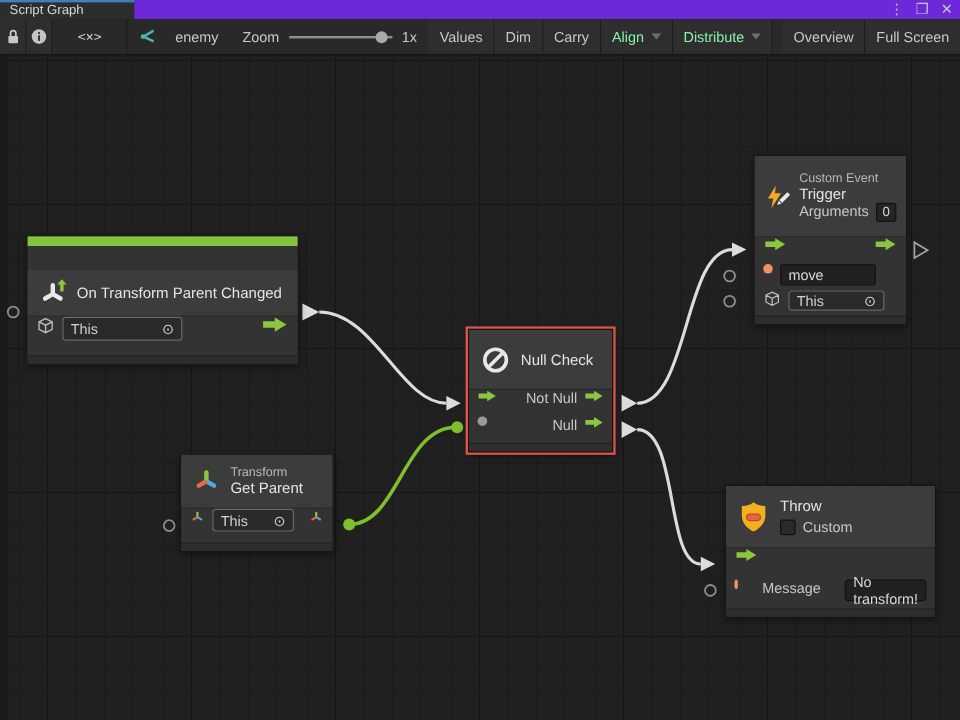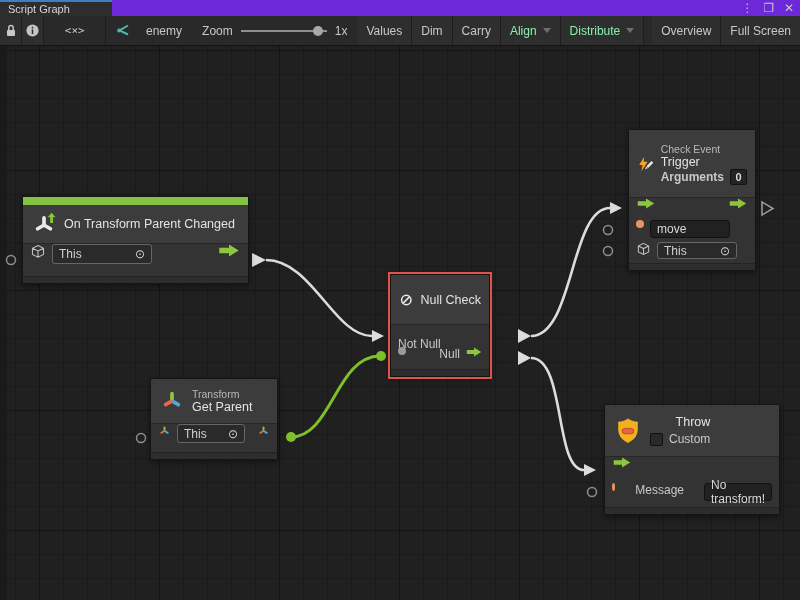--- a/index.html
+++ b/index.html
@@ -173,21 +173,21 @@
 
       <circle cx="11" cy="214" r="4.5" fill="none" stroke="#8e8e8e" stroke-width="1.5"></circle>
       <circle cx="141" cy="392" r="4.5" fill="none" stroke="#8e8e8e" stroke-width="1.5"></circle>
       <circle cx="608" cy="184" r="4.5" fill="none" stroke="#8e8e8e" stroke-width="1.5"></circle>
       <circle cx="608" cy="205" r="4.5" fill="none" stroke="#8e8e8e" stroke-width="1.5"></circle>
       <circle cx="592" cy="446" r="4.5" fill="none" stroke="#8e8e8e" stroke-width="1.5"></circle>
     </svg>
 
     <div class="node" style="left:22px; top:150px; width:227px;">
       <div class="colorbar"></div>
-      <div class="nheader" style="height:39px;">
+      <div class="nheader" style="height:39px;margin-top:20px;">
         <svg width="26" height="26" viewBox="0 0 24 24">
           <g fill="#e9e9e9">
             <rect x="10.3" y="4.5" width="3.4" height="9" rx="1.7"></rect>
             <rect x="10.3" y="4.5" width="3.4" height="9" rx="1.7" transform="rotate(120 12 13)"></rect>
             <rect x="10.3" y="4.5" width="3.4" height="9" rx="1.7" transform="rotate(-120 12 13)"></rect>
           </g>
           <path d="M19 1.5 l3.6 4.2 h-2.3 v5.3 h-2.6 V5.7 h-2.3 z" fill="#8cc63f"></path>
         </svg>
         <div>
           <div class="ntitle">On Transform Parent Changed</div>
@@ -202,29 +202,29 @@
           <span class="tgt">⊙</span>
         </div>
         <div class="grow"></div>
         <svg width="24" height="13" viewBox="0 0 20 12">
           <path d="M1 3.5 h9 V0.5 L19 6 L10 11.5 V8.5 H1 z" fill="#8cc63f"></path>
         </svg>
       </div>
       <div class="nfooter"></div>
     </div>
 
-    <div class="node selected" style="left:390px; top:228px; width:100px;">
+    <div class="node selected" style="left:390px; top:228px; width:121px;">
       <div class="nheader" style="height:50px; justify-content:flex-start;">
         <svg width="28" height="28" viewBox="0 0 28 28">
           <circle cx="14" cy="14" r="9" fill="none" stroke="#e8e8e8" stroke-width="3"></circle>
           <line x1="7.5" y1="20.5" x2="20.5" y2="7.5" stroke="#e8e8e8" stroke-width="3"></line>
         </svg>
         <div class="ntitle">Null Check</div>
       </div>
-      <div class="nrow" style="height:22px;flex-direction:column;">
+      <div class="nrow" style="height:22px;">
         <svg width="16" height="10" viewBox="0 0 20 12">
           <path d="M1 3.5 h9 V0.5 L19 6 L10 11.5 V8.5 H1 z" fill="#8cc63f"></path>
         </svg>
         <div class="grow"></div>
         <span class="portlabel">Not Null</span>
         <svg width="16" height="10" viewBox="0 0 20 12">
           <path d="M1 3.5 h9 V0.5 L19 6 L10 11.5 V8.5 H1 z" fill="#8cc63f"></path>
         </svg>
       </div>
       <div class="nrow" style="height:22px;">
@@ -241,23 +241,23 @@
     <div class="node" style="left:628px; top:83px; width:128px;">
       <div class="nheader" style="height:68px; align-items:center;">
         <svg width="30" height="30" viewBox="0 0 30 30">
           <path d="M13 2 L4 17 H10 L8 28 L19 11 H12 Z" fill="#f6a723"></path>
           <g transform="rotate(45 21 18)">
             <rect x="18.8" y="8.5" width="4.4" height="13" rx="0.6" fill="#e9e9e9"></rect>
             <polygon points="18.8,22.5 23.2,22.5 21,27" fill="#e9e9e9"></polygon>
           </g>
         </svg>
         <div>
-          <div class="ncat">Check Event</div>
+          <div class="ncat">Custom Event</div>
           <div class="ntitle">Trigger</div>
-          <div style="display:flex; align-items:center;font-weight:bold;">
+          <div style="display:flex; ">
             <span class="portlabel">Arguments</span>
             <div class="minibox">0</div>
           </div>
         </div>
       </div>
       <div class="nrow" style="height:22px;">
         <svg width="20" height="11" viewBox="0 0 20 12">
           <path d="M1 3.5 h9 V0.5 L19 6 L10 11.5 V8.5 H1 z" fill="#8cc63f"></path>
         </svg>
         <div class="grow"></div>
@@ -307,21 +307,21 @@
         <svg width="14" height="14" viewBox="0 0 24 24">
           <rect x="10.3" y="3.5" width="3.4" height="9" rx="1.7" fill="#8cc63f"></rect>
           <rect x="10.3" y="3.5" width="3.4" height="9" rx="1.7" transform="rotate(120 12 12)" fill="#56a8d8"></rect>
           <rect x="10.3" y="3.5" width="3.4" height="9" rx="1.7" transform="rotate(-120 12 12)" fill="#e8694a"></rect>
         </svg>
       </div>
       <div class="nfooter"></div>
     </div>
 
     <div class="node" style="left:604px; top:358px; width:176px;">
-      <div class="nheader" style="height:52px;text-align:right;">
+      <div class="nheader" style="height:52px;">
         <svg width="30" height="30" viewBox="0 0 30 30">
           <path d="M15 2.5 c3.2 2.6 7 3.2 9.8 3.2 v7.8 c0 7.2 -5.6 11.4 -9.8 13.5 c-4.2 -2.1 -9.8 -6.3 -9.8 -13.5 V5.7 C8 5.7 11.8 5.1 15 2.5 z" fill="#f2b01e"></path>
           <rect x="9.2" y="12.4" width="11.6" height="5.4" rx="2.7" fill="#e8633f" stroke="#c24a2e" stroke-width="1"></rect>
         </svg>
         <div>
           <div class="ntitle">Throw</div>
           <div style="display:flex; align-items:center; gap:6px; margin-top:3px;">
             <span class="checkbox"></span>
             <span class="portlabel">Custom</span>
           </div>

